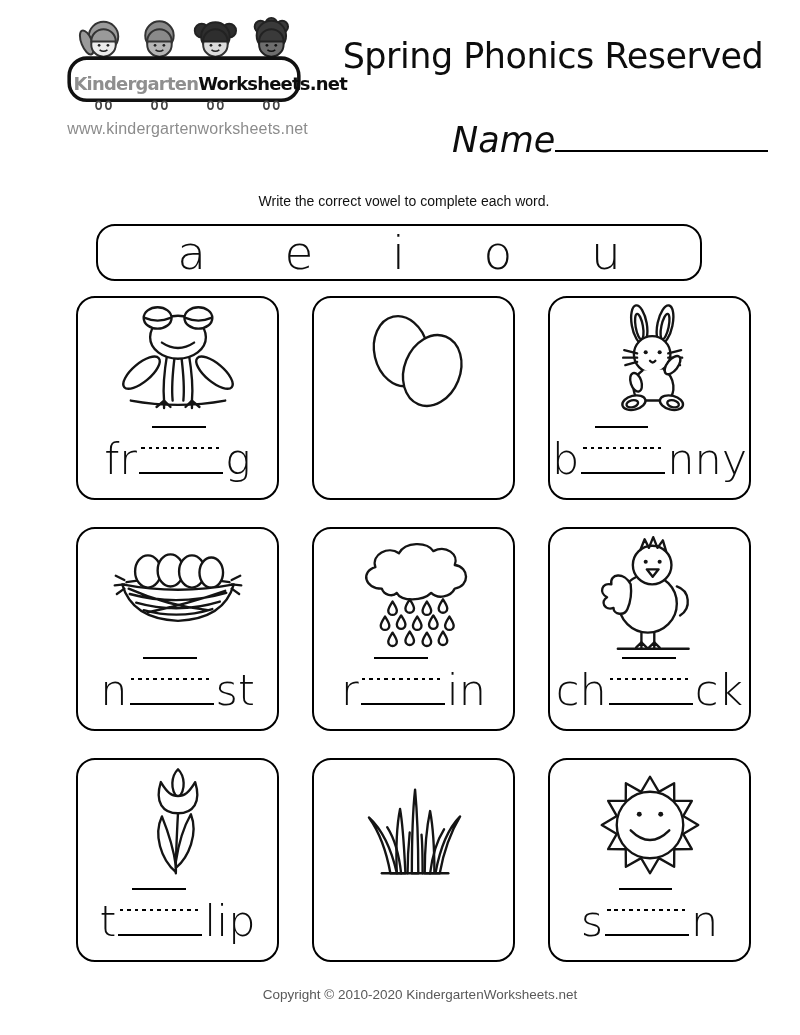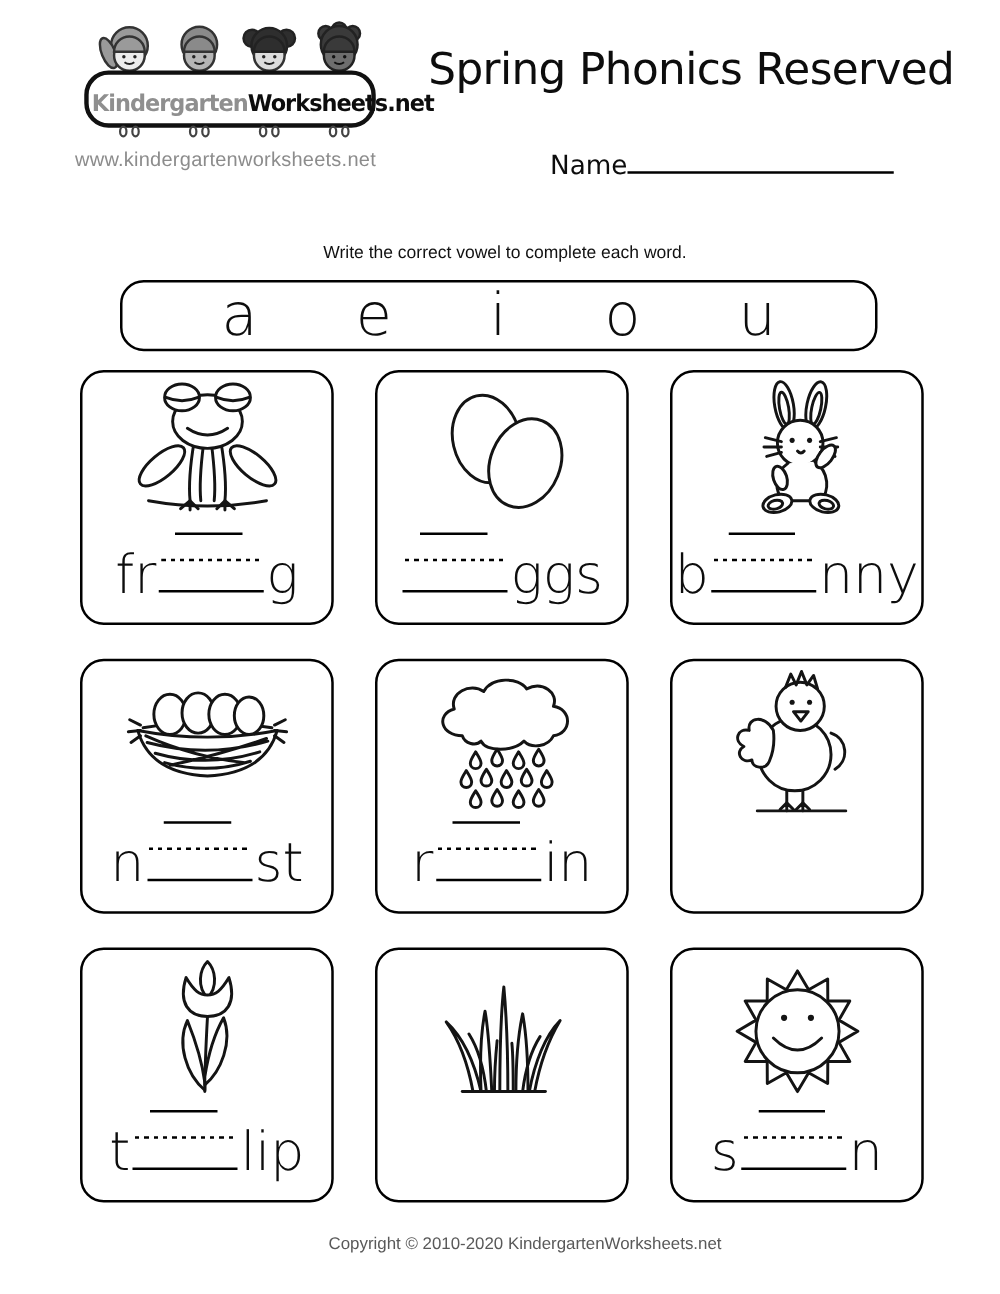--- a/index.html
+++ b/index.html
@@ -11,43 +11,43 @@
   .logo { position:absolute; left:66px; top:12px; width:236px; height:110px; }
   .logo svg { position:absolute; left:0; top:0; width:236px; height:106px; }
   .logo-brand {
     position:absolute; left:4px; top:61px; width:228px; text-align:center;
     font-family:"DejaVu Sans", sans-serif; font-weight:bold; font-size:18.5px;
     letter-spacing:-0.8px; white-space:nowrap; transform:scaleX(0.97); transform-origin:center;
   }
   .logo-brand .p1 { color:#8f8f8f; }
   .logo-brand .p2 { color:#0d0d0d; }
   .logo-url {
-    position:absolute; left:-6px; top:108px; width:248px; text-align:left;
+    position:absolute; left:-6px; top:108px; width:248px; text-align:right;
     color:#8c8c8c; font-size:16px; letter-spacing:0.2px;
   }
   
   .title {
     position:absolute; left:316px; top:36px; width:474px; text-align:center;
     font-family:"DejaVu Sans", sans-serif; font-size:35px; font-weight:500;
     letter-spacing:-0.5px; white-space:nowrap;
   }
-  .name-row { position:absolute; left:440px; top:120px; font-family:"DejaVu Sans", sans-serif; font-size:21px; }
+  .name-row { position:absolute; left:452px; top:120px; font-family:"DejaVu Sans", sans-serif; font-size:35px;font-style:italic; }
   .name-line { display:inline-block; width:213px; height:3px; border-bottom:2.4px solid #000; }
   
   .instruction { position:absolute; left:4px; top:193px; width:800px; text-align:center; font-size:14px; color:#111; }
   .vowel-box {
     position:absolute; left:96px; top:224px; width:606px; height:57px;
     border:2.6px solid #000; border-radius:19px; box-sizing:border-box;
     display:flex; align-items:center; justify-content:space-around;
     font-family:"DejaVu Sans", sans-serif; font-weight:200; font-size:47px; line-height:1;
     padding:0 40px;
   }
   
   .grid {
-    position:absolute; left:64px; top:296px; width:675px;
+    position:absolute; left:76px; top:296px; width:675px;
     display:grid; grid-template-columns:repeat(3,203px); column-gap:33px; row-gap:27px;
   }
   .card {
     width:203px; height:204px; box-sizing:border-box;
     border:2.6px solid #000; border-radius:19px;
     display:flex; flex-direction:column; align-items:center;
   }
   .pic { height:124px; width:100%; display:flex; align-items:flex-end; justify-content:center; }
   .pic svg { width:138px; height:118px; }
   .pic path, .pic circle, .pic ellipse, .pic polyline {
@@ -174,27 +174,20 @@
         <span class="lt">g</span>
     </div>
   </div>
 
   <div class="card">
     <div class="pic">
       <svg viewBox="0 0 120 110">
         <ellipse class="f" cx="48" cy="44" rx="25" ry="33" transform="rotate(-13 48 44)"></ellipse>
         <ellipse class="f" cx="77" cy="62" rx="26" ry="34" transform="rotate(22 77 62)"></ellipse>
       </svg>
-    </div>
-    <div class="word">
-      <span class="lt"></span>
-        <span class="blank">
-          <span class="dash"></span>
-        </span>
-        <span class="lt">ggs</span>
     </div>
   </div>
 
   <div class="card">
     <div class="pic">
       <svg viewBox="0 0 120 110">
         <ellipse class="f" cx="50" cy="19" rx="7" ry="18" transform="rotate(-10 50 19)"></ellipse>
         <ellipse cx="50" cy="21" rx="3.4" ry="12" transform="rotate(-10 50 21)"></ellipse>
         <ellipse class="f" cx="74" cy="19" rx="7" ry="18" transform="rotate(12 74 19)"></ellipse>
         <ellipse cx="74" cy="21" rx="3.4" ry="12" transform="rotate(12 74 21)"></ellipse>
@@ -283,20 +276,27 @@
         <circle class="f" cx="62" cy="28" r="18"></circle>
         <path d="M51,14 L55,4 L59,12 M59,12 L63,2 L67,12 M67,12 L72,5 L75,15"></path>
         <circle class="k" cx="56" cy="25" r="1.9"></circle>
           <circle class="k" cx="69" cy="25" r="1.9"></circle>
         <path class="f" d="M57,32 L68,32 L62.5,39 Z"></path>
         <path d="M52,91 L52,100 M64,91 L64,100"></path>
         <path d="M52,100 l-5,5 M52,100 l0,6 M52,100 l5,5 M64,100 l-5,5 M64,100 l0,6 M64,100 l5,5"></path>
         <path d="M30,106 L96,106"></path>
       </svg>
     </div>
+    <div class="word">
+      <span class="lt">ch</span>
+        <span class="blank">
+          <span class="dash"></span>
+        </span>
+        <span class="lt">ck</span>
+    </div>
   </div>
 
   <div class="card">
     <div class="pic">
       <svg viewBox="0 0 120 110">
         <path class="f" d="M60,30 C52,22 54,9 60,3 C66,9 68,22 60,30 Z"></path>
         <path class="f" d="M44,15 C38,34 46,44 60,44 C74,44 82,34 76,15 C70,25 66,28 60,28 C54,28 50,25 44,15 Z"></path>
         <path d="M60,44 C59,62 58,80 58,100"></path>
         <path class="f" d="M58,99 C44,87 37,64 45,47 C51,62 56,78 58,93 Z"></path>
         <path class="f" d="M58,95 C70,85 79,63 72,45 C64,59 60,76 58,89 Z"></path>

